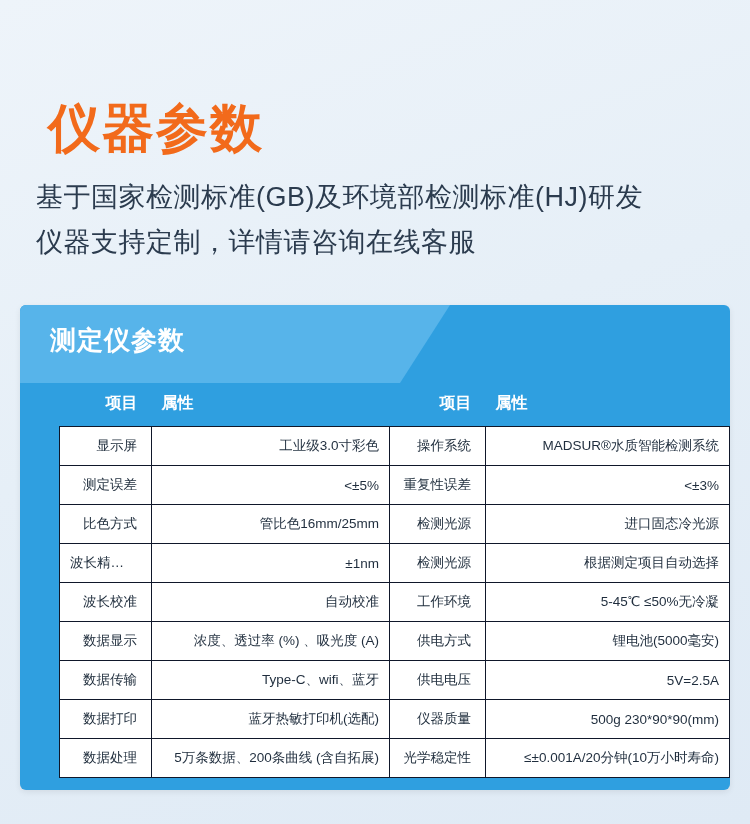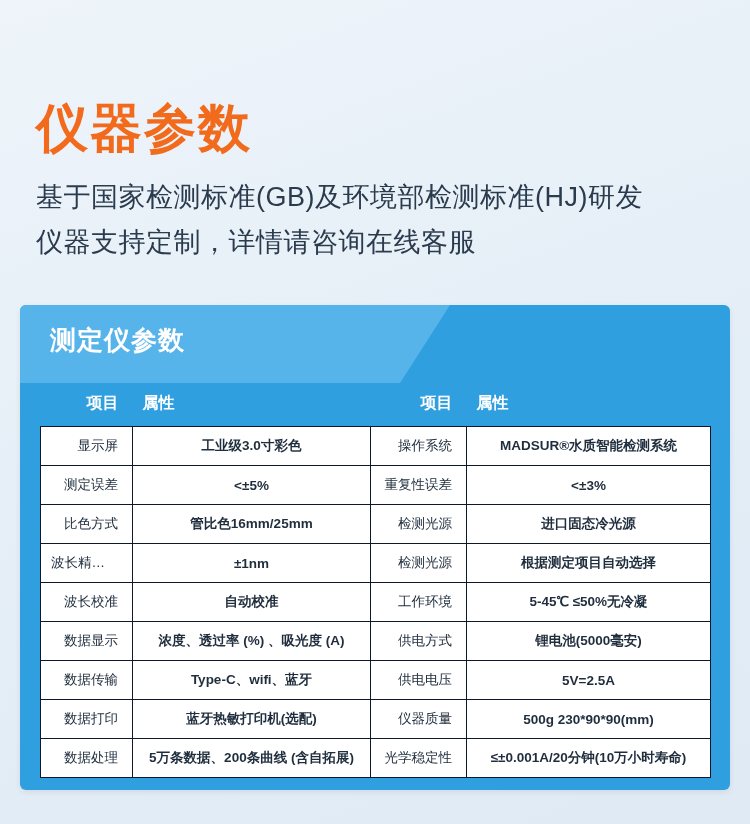--- a/index.html
+++ b/index.html
@@ -23,21 +23,21 @@
   }
   .header {
     padding: 100px 0 0 36px;
   }
   .title {
     font-size: 52px;
     font-weight: bold;
     color: #f26a1b;
     letter-spacing: 2px;
     line-height: 1.1;
-    margin: 0 0 18px 0;
+    margin: 0 0 18px 12px;
   }
   .subtitle-line {
     font-size: 27px;
     color: #2b3b4e;
     line-height: 1.65;
     letter-spacing: 0.5px;
   }
   .card {
     position: absolute;
     left: 20px;
@@ -71,20 +71,21 @@
     position: absolute;
     left: 20px;
     top: 80px;
     width: 670px;
   }
   table.params {
     border-collapse: collapse;
     width: 670px;
     table-layout: fixed;
     font-size: 13.5px;
+    margin-left: 19px;
   }
   table.params th {
     color: #ffffff;
     font-size: 16px;
     font-weight: bold;
     text-align: left;
     padding: 8px 10px 12px 10px;
     background: transparent;
     border: none;
   }
@@ -102,22 +103,21 @@
     overflow: hidden;
     text-overflow: ellipsis;
   }
   table.params td.k {
     text-align: right;
     font-weight: normal;
     color: #22303f;
     padding-right: 14px;
   }
   table.params td.v {
-    text-align: center;
-    font-weight: bold;
+    text-align: right;
   }
   table.params col.c1 { width: 92px; }
   table.params col.c2 { width: 238px; }
   table.params col.c3 { width: 96px; }
   table.params col.c4 { width: 244px; }
 </style>
 </head>
 <body>
 
 <div class="page">

